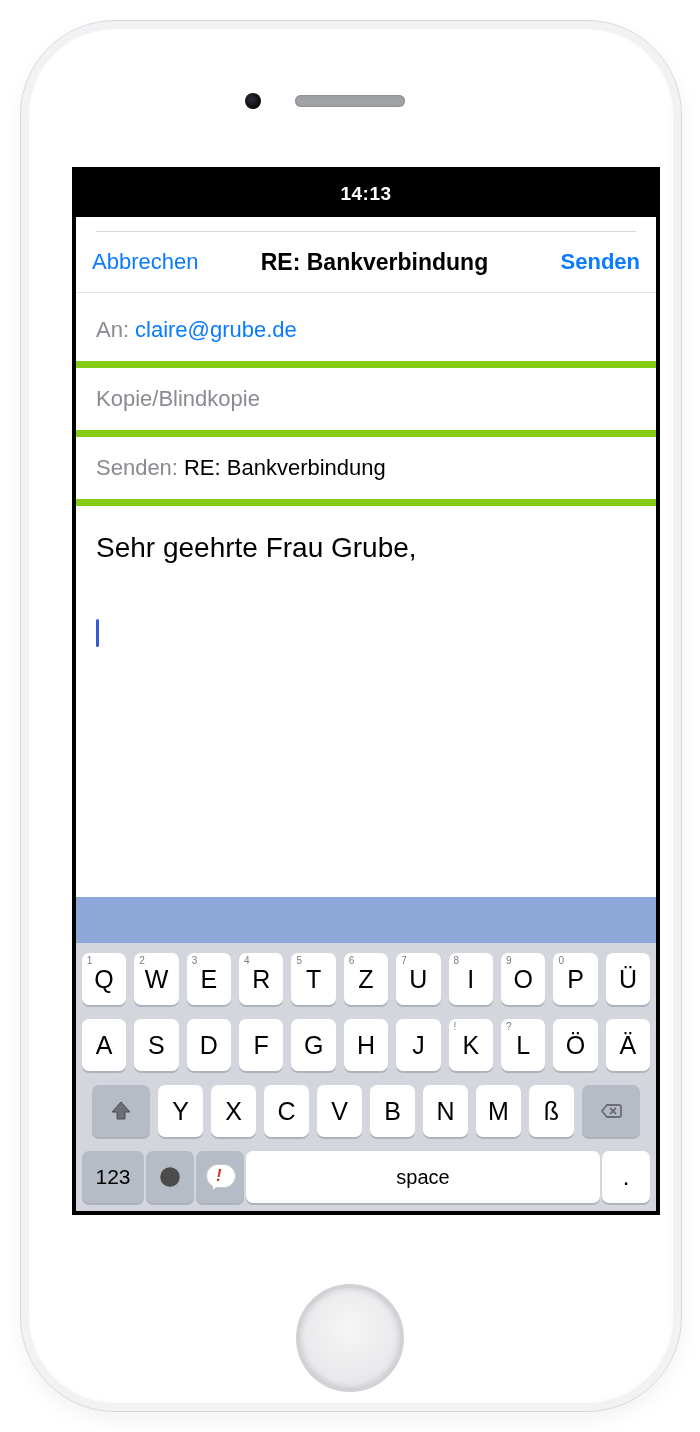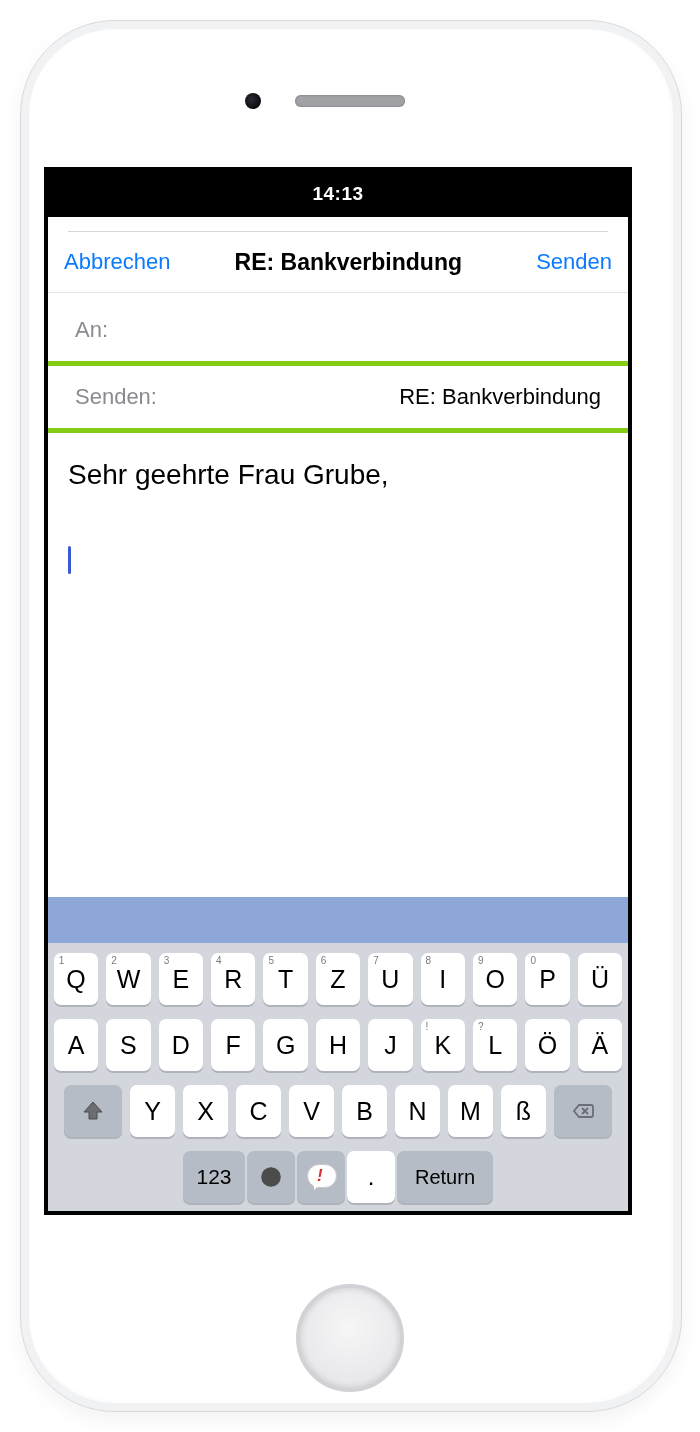--- a/index.html
+++ b/index.html
@@ -65,21 +65,21 @@
     transform: translateX(-50%);
     width: 100px;
     height: 100px;
     border-radius: 50%;
     border: 4px solid #d2d2d6;
     background: radial-gradient(circle at 50% 40%, #f6f6f7, #e2e2e5);
     box-shadow: inset 0 0 6px rgba(0,0,0,.15);
   }
   .screen {
     position: absolute;
-    left: 44px;
+    left: 72px;
     top: 167px;
     width: 588px;
     height: 1048px;
     background: #fff;
     border: 4px solid #000;
     box-sizing: border-box;
     overflow: hidden;
   }
   .status-bar {
     height: 46px;
@@ -109,29 +109,28 @@
   }
   .nav-title {
     font-size: 23px;
     font-weight: 700;
     flex: 1;
     text-align: center;
     margin-left: -10px; 
     color: #000;
   }
   .nav-link { color: #0a7aff; }
-  .send { font-weight: 400; }
+  .send { font-weight: 700; }
   .field-row {
-    padding: 18px 27px;
-    border-bottom: 5px solid #84cc16;
+    padding: 18px 20px;
+    border-bottom: 7px solid #84cc16;
     font-size: 22px;
     display: flex;
     gap: 6px;
     align-items: center;
-    justify-content: space-between;
   }
   .field-row:first-of-type { padding-top: 24px; }
   .label { color: #8a8a91; }
   .recipient { color: #0a7aff; }
   .placeholder { color: #8a8a91; }
   .subject-val { color: #000; }
   .body-area {
     padding: 20px;
     font-size: 28px;
     color: #000;
@@ -274,20 +273,24 @@
 
     <div class="nav-bar">
       <span class="nav-link">Abbrechen</span>
       <span class="nav-title">RE: Bankverbindung</span>
       <span class="nav-link send">Senden</span>
     </div>
 
     <div class="fields">
       <div class="field-row">
         <span class="label">An:</span>
+        <span class="recipient">claire@grube.de</span>
+      </div>
+      <div class="field-row">
+        <span class="placeholder">Kopie/Blindkopie</span>
       </div>
       <div class="field-row">
         <span class="label">Senden:</span>
         <span class="subject-val">RE: Bankverbindung</span>
       </div>
     </div>
 
     <div class="body-area">
       <div>Sehr geehrte Frau Grube,</div>
       <div>&nbsp;</div>
@@ -364,20 +367,20 @@
               </svg>
             </span>
           </div>
           <div class="key fn mic">
             <span class="mic-bubble">
               <span class="bub"></span>
               <span class="tail"></span>
               <span class="bang">!</span>
             </span>
           </div>
+          <div class="key space">space</div>
           <div class="key period">.</div>
-          <div class="key return">Return</div>
         </div>
       </div>
     </div>
 
   </div>
 </div>
 
 </body></html>

